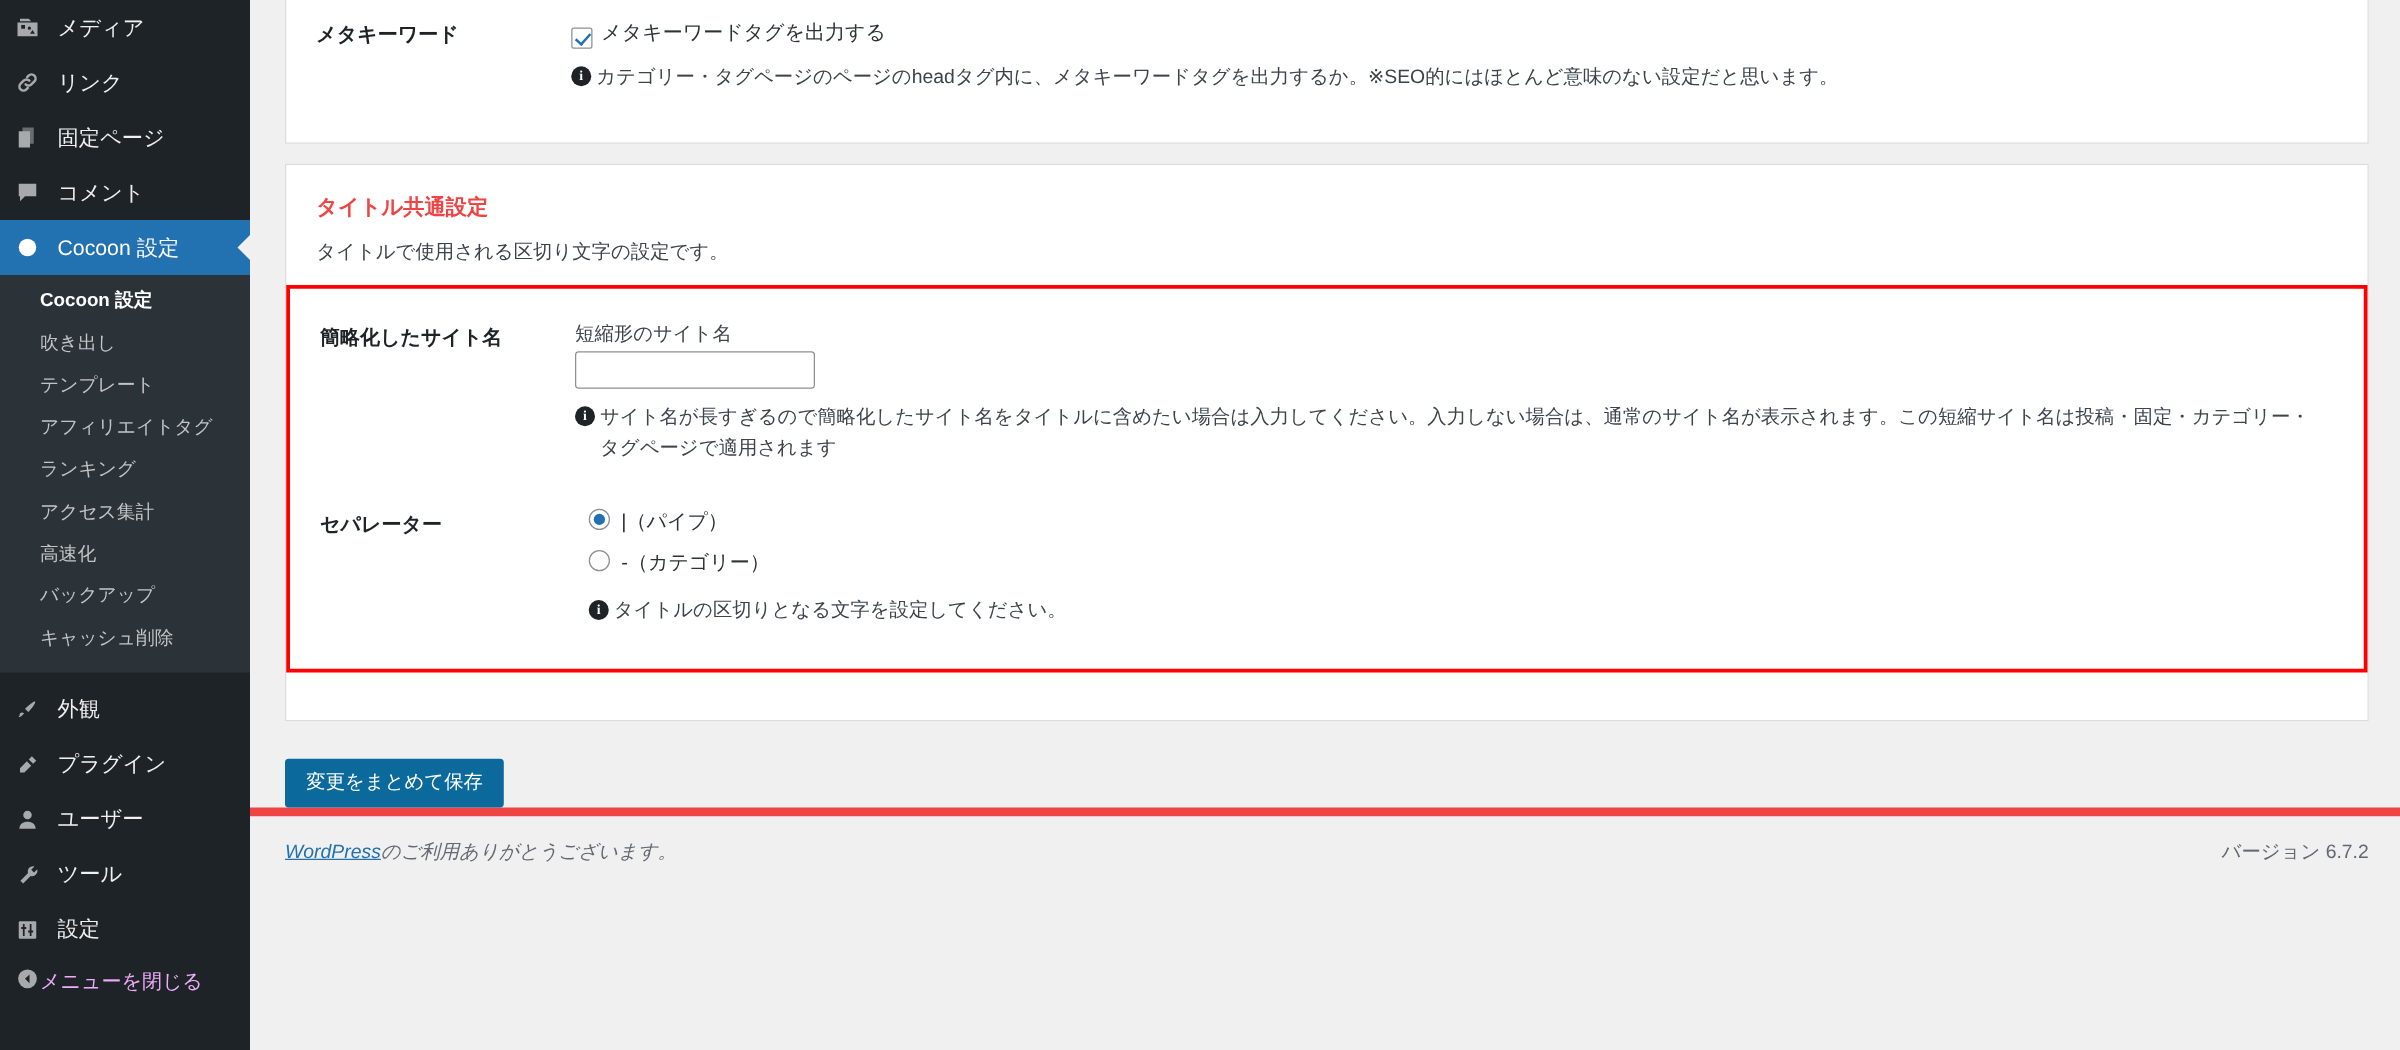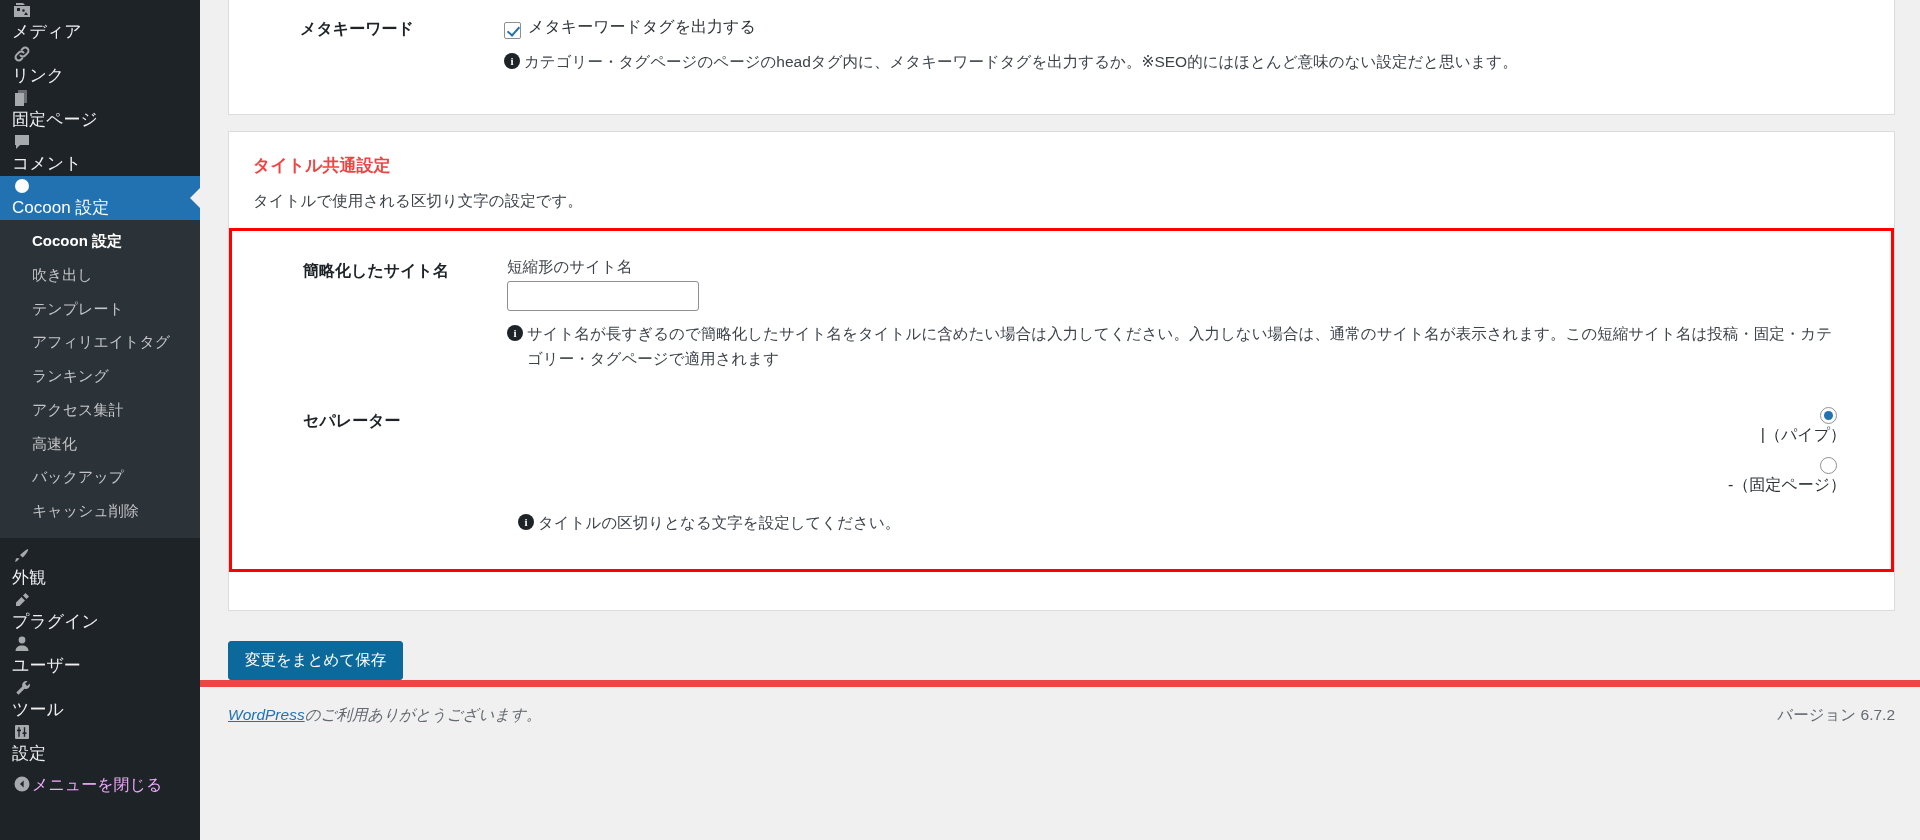--- a/index.html
+++ b/index.html
@@ -16,29 +16,28 @@
 
   
   #sidebar {
     width: 200px; min-width: 200px; height: 840px;
     background: #1d2327;
     color: #fff;
     position: relative;
     overflow: hidden;
   }
   .menu-item {
-    display: flex; align-items: flex-start;
+    display: flex; align-items: center;
     height: 44px;
     padding: 0 0 0 12px;
     font-size: 17px;
     color: #f0f0f1;
     cursor: pointer;
     position: relative;
     white-space: nowrap;
-    flex-direction: column;
   }
   .menu-item .mi-icon {
     width: 34px; min-width: 34px;
     display: flex; align-items: center; justify-content: flex-start;
     color: #a7aaad;
   }
   .menu-item .mi-icon svg { display: block; }
   .menu-item.current {
     background: #2271b1;
     color: #fff;
@@ -96,22 +95,21 @@
   }
 
   
   #panel-metakeyword {
     margin-top: -70px;
     padding: 0;
   }
 
   .form-row {
     display: flex;
-    padding: 14px 15px 14px 0;
-    margin-left: 47px;
+    padding: 14px 0 14px 0;
   }
   .form-row .row-label {
     width: 228px; min-width: 228px;
     padding-left: 24px;
     font-size: 16px;
     font-weight: bold;
     color: #1d2327;
     line-height: 1.5;
     padding-top: 2px;
   }
@@ -199,25 +197,24 @@
     border-radius: 3px;
     background: #fff;
     padding: 0 8px;
     font-size: 15px;
     color: #2c3338;
     font-family: "Liberation Sans", sans-serif;
     outline: none;
   }
 
   .radio-line {
-    display: flex; align-items: flex-end;
+    display: flex; align-items: flex-start;
     font-size: 16px; color: #2c3338;
     margin-bottom: 10px;
     line-height: 1.4;
-    flex-direction: column;
   }
   .radio-dot {
     width: 17px; height: 17px; min-width: 17px;
     border-radius: 50%;
     border: 1px solid #8c8f94;
     background: #fff;
     margin-right: 9px;
     position: relative;
     cursor: pointer;
   }
@@ -433,21 +430,21 @@
 
           <div class="form-row" style="padding-top:22px;gap:11px;">
             <div class="row-label">セパレーター</div>
             <div class="row-field">
               <label class="radio-line">
                 <span class="radio-dot selected"></span>
                 <span class="radio-label">|（パイプ）</span>
               </label>
               <label class="radio-line">
                 <span class="radio-dot"></span>
-                <span class="radio-label">-（固定ページ）</span>
+                <span class="radio-label">-（カテゴリー）</span>
               </label>
               <div class="desc" style="margin-top:14px;">
                 <span class="info-ico">i</span>
                 <span class="d-text">タイトルの区切りとなる文字を設定してください。</span>
               </div>
             </div>
           </div>
 
         </div>
 

